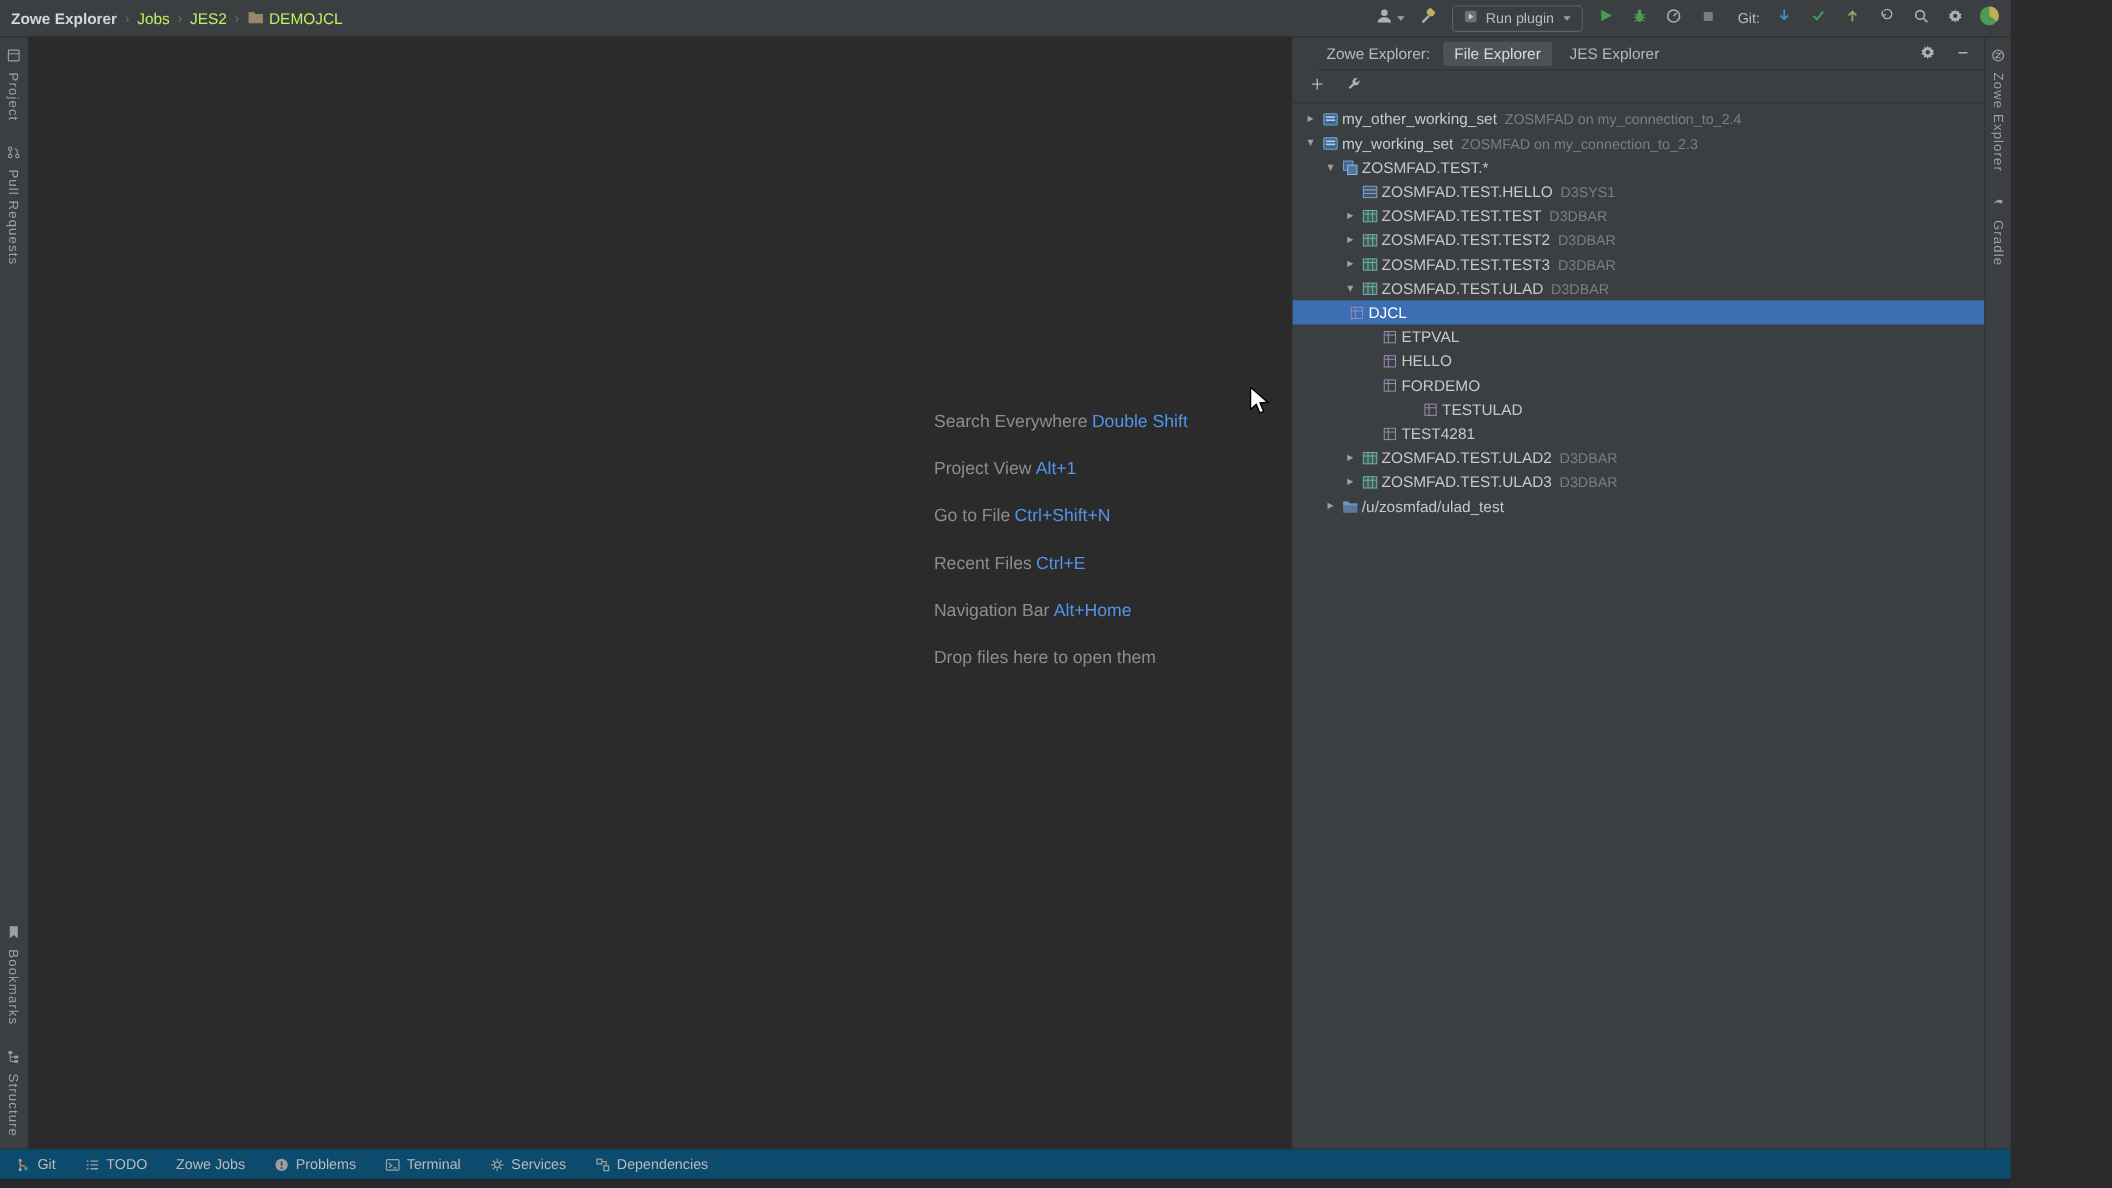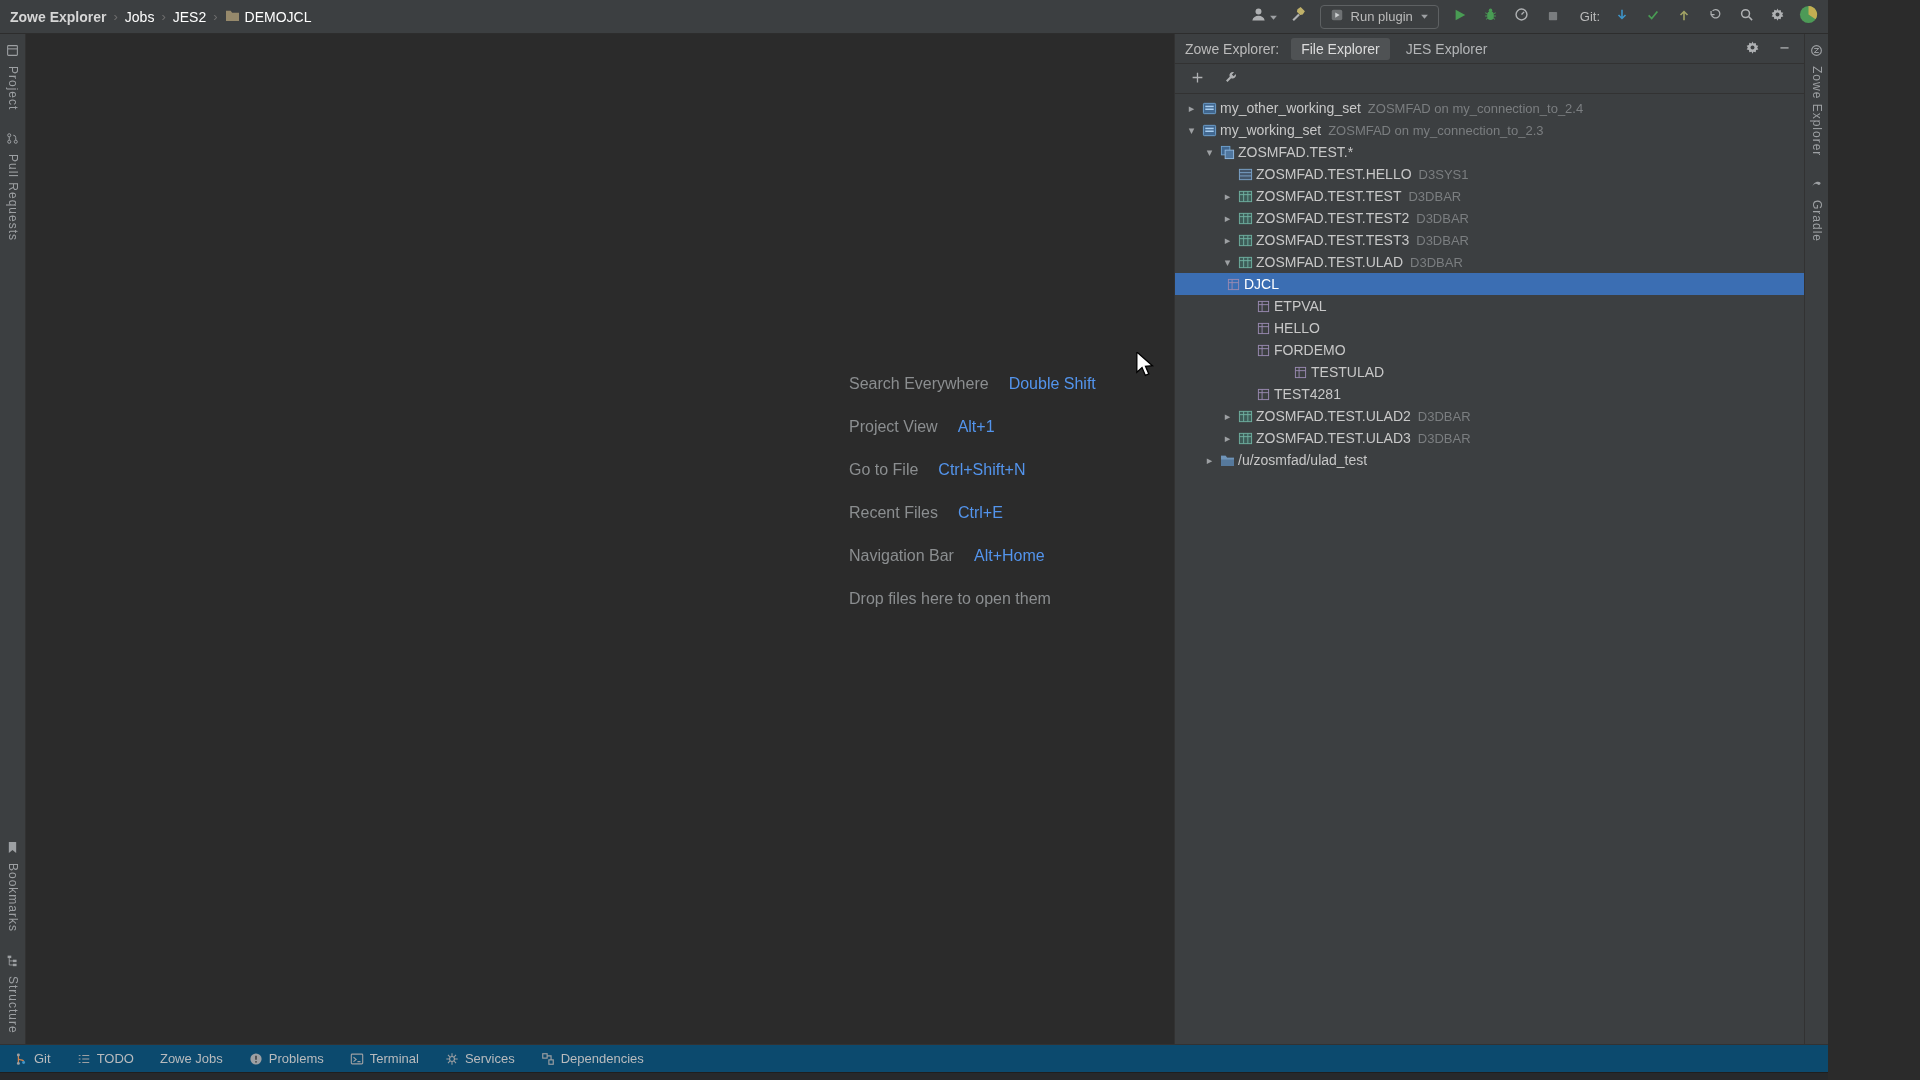--- a/index.html
+++ b/index.html
@@ -4,21 +4,21 @@
 <style>
   *{margin:0;padding:0;box-sizing:border-box;}
   html,body{width:1920px;height:1080px;overflow:hidden;background:#2b2b2b;
     font-family:"Liberation Sans","DejaVu Sans",sans-serif;color:#bbbbbb;}
   .app{position:relative;display:flex;flex-direction:column;width:1828px;height:1080px;justify-content:space-between;}
 
   
   .top-bar{height:34px;flex:0 0 34px;background:#3c3f41;border-bottom:1px solid #2d2d2d;
     display:flex;align-items:center;justify-content:space-between;padding:0 10px;}
   .breadcrumbs{display:flex;align-items:center;gap:7px;font-size:14px;white-space:nowrap;}
-  .crumb{display:flex;align-items:center;gap:5px;color:#ffffff;cursor:default;}
+  .crumb{display:flex;align-items:center;gap:5px;color:#bef264;cursor:default;}
   .crumb.first{font-weight:bold;color:#d6d6d6;}
   .crumb-sep{color:#6d6d6d;font-size:13px;}
   .top-actions{display:flex;align-items:center;gap:11px;}
   .icon-btn{display:inline-flex;align-items:center;justify-content:center;width:20px;height:20px;}
   .combo{display:inline-flex;align-items:center;gap:2px;}
   .run-config{display:inline-flex;align-items:center;gap:7px;border:1px solid #5e6163;border-radius:4px;
     padding:3px 9px;font-size:13px;color:#bbbbbb;height:24px;}
   .git-label{font-size:13px;color:#bbbbbb;margin:0 1px 0 6px;}
 
   
@@ -26,29 +26,29 @@
   .left-strip{width:26px;flex:0 0 26px;background:#3c3f41;border-right:1px solid #323232;
     display:flex;flex-direction:column;justify-content:space-between;align-items:center;padding:10px 0;}
   .right-strip{width:24px;flex:0 0 24px;background:#3c3f41;border-left:1px solid #323232;
     display:flex;flex-direction:column;justify-content:space-between;align-items:center;padding:10px 0;}
   .strip-group{display:flex;flex-direction:column;align-items:center;gap:22px;}
   .strip-btn{display:flex;flex-direction:column;align-items:center;gap:6px;color:#9da0a3;font-size:12px;cursor:default;}
   .vlabel{writing-mode:vertical-rl;letter-spacing:1px;}
 
   .editor{flex:1;position:relative;background:#2b2b2b;min-width:0;}
   .shortcuts{position:absolute;left:823px;top:328px;font-size:16px;white-space:nowrap;}
-  .shortcut-row{height:43px;display:flex;align-items:center;gap:20px;color:#8b8e90;}
+  .shortcut-row{height:43px;display:flex;align-items:center;gap:4px;color:#8b8e90;}
   .shortcut-keys{color:#5394ec;}
   .drop-hint{color:#8b8e90;}
 
   
   .tool-window{width:630px;flex:0 0 630px;background:#3c3f41;border-left:1px solid #323232;
     display:flex;flex-direction:column;min-height:0;}
   .tw-header{height:30px;flex:0 0 30px;display:flex;align-items:center;gap:12px;padding:0 10px;
-    border-bottom:1px solid #323232;font-size:14px;}
+    border-bottom:1px solid #323232;font-size:14px;margin-left:21px;}
   .tw-title{color:#bbbbbb;}
   .tw-tabs{display:flex;align-items:center;gap:6px;}
   .tw-tab{padding:3px 10px;border-radius:3px;color:#b4b6b8;cursor:default;}
   .tw-tab.active{background:rgba(255,255,255,0.10);color:#dcdcdc;}
   .tw-header-right{margin-left:auto;display:flex;align-items:center;gap:12px;}
   .tw-toolbar{height:30px;flex:0 0 30px;display:flex;align-items:center;gap:14px;padding:0 12px;
     border-bottom:1px solid #323232;}
   .tree{flex:1;overflow:hidden;padding-top:3px;font-size:14px;}
   .tree-row{height:22px;display:flex;align-items:center;white-space:nowrap;cursor:default;}
   .tree-row.selected{background:#3b6eb3;}

